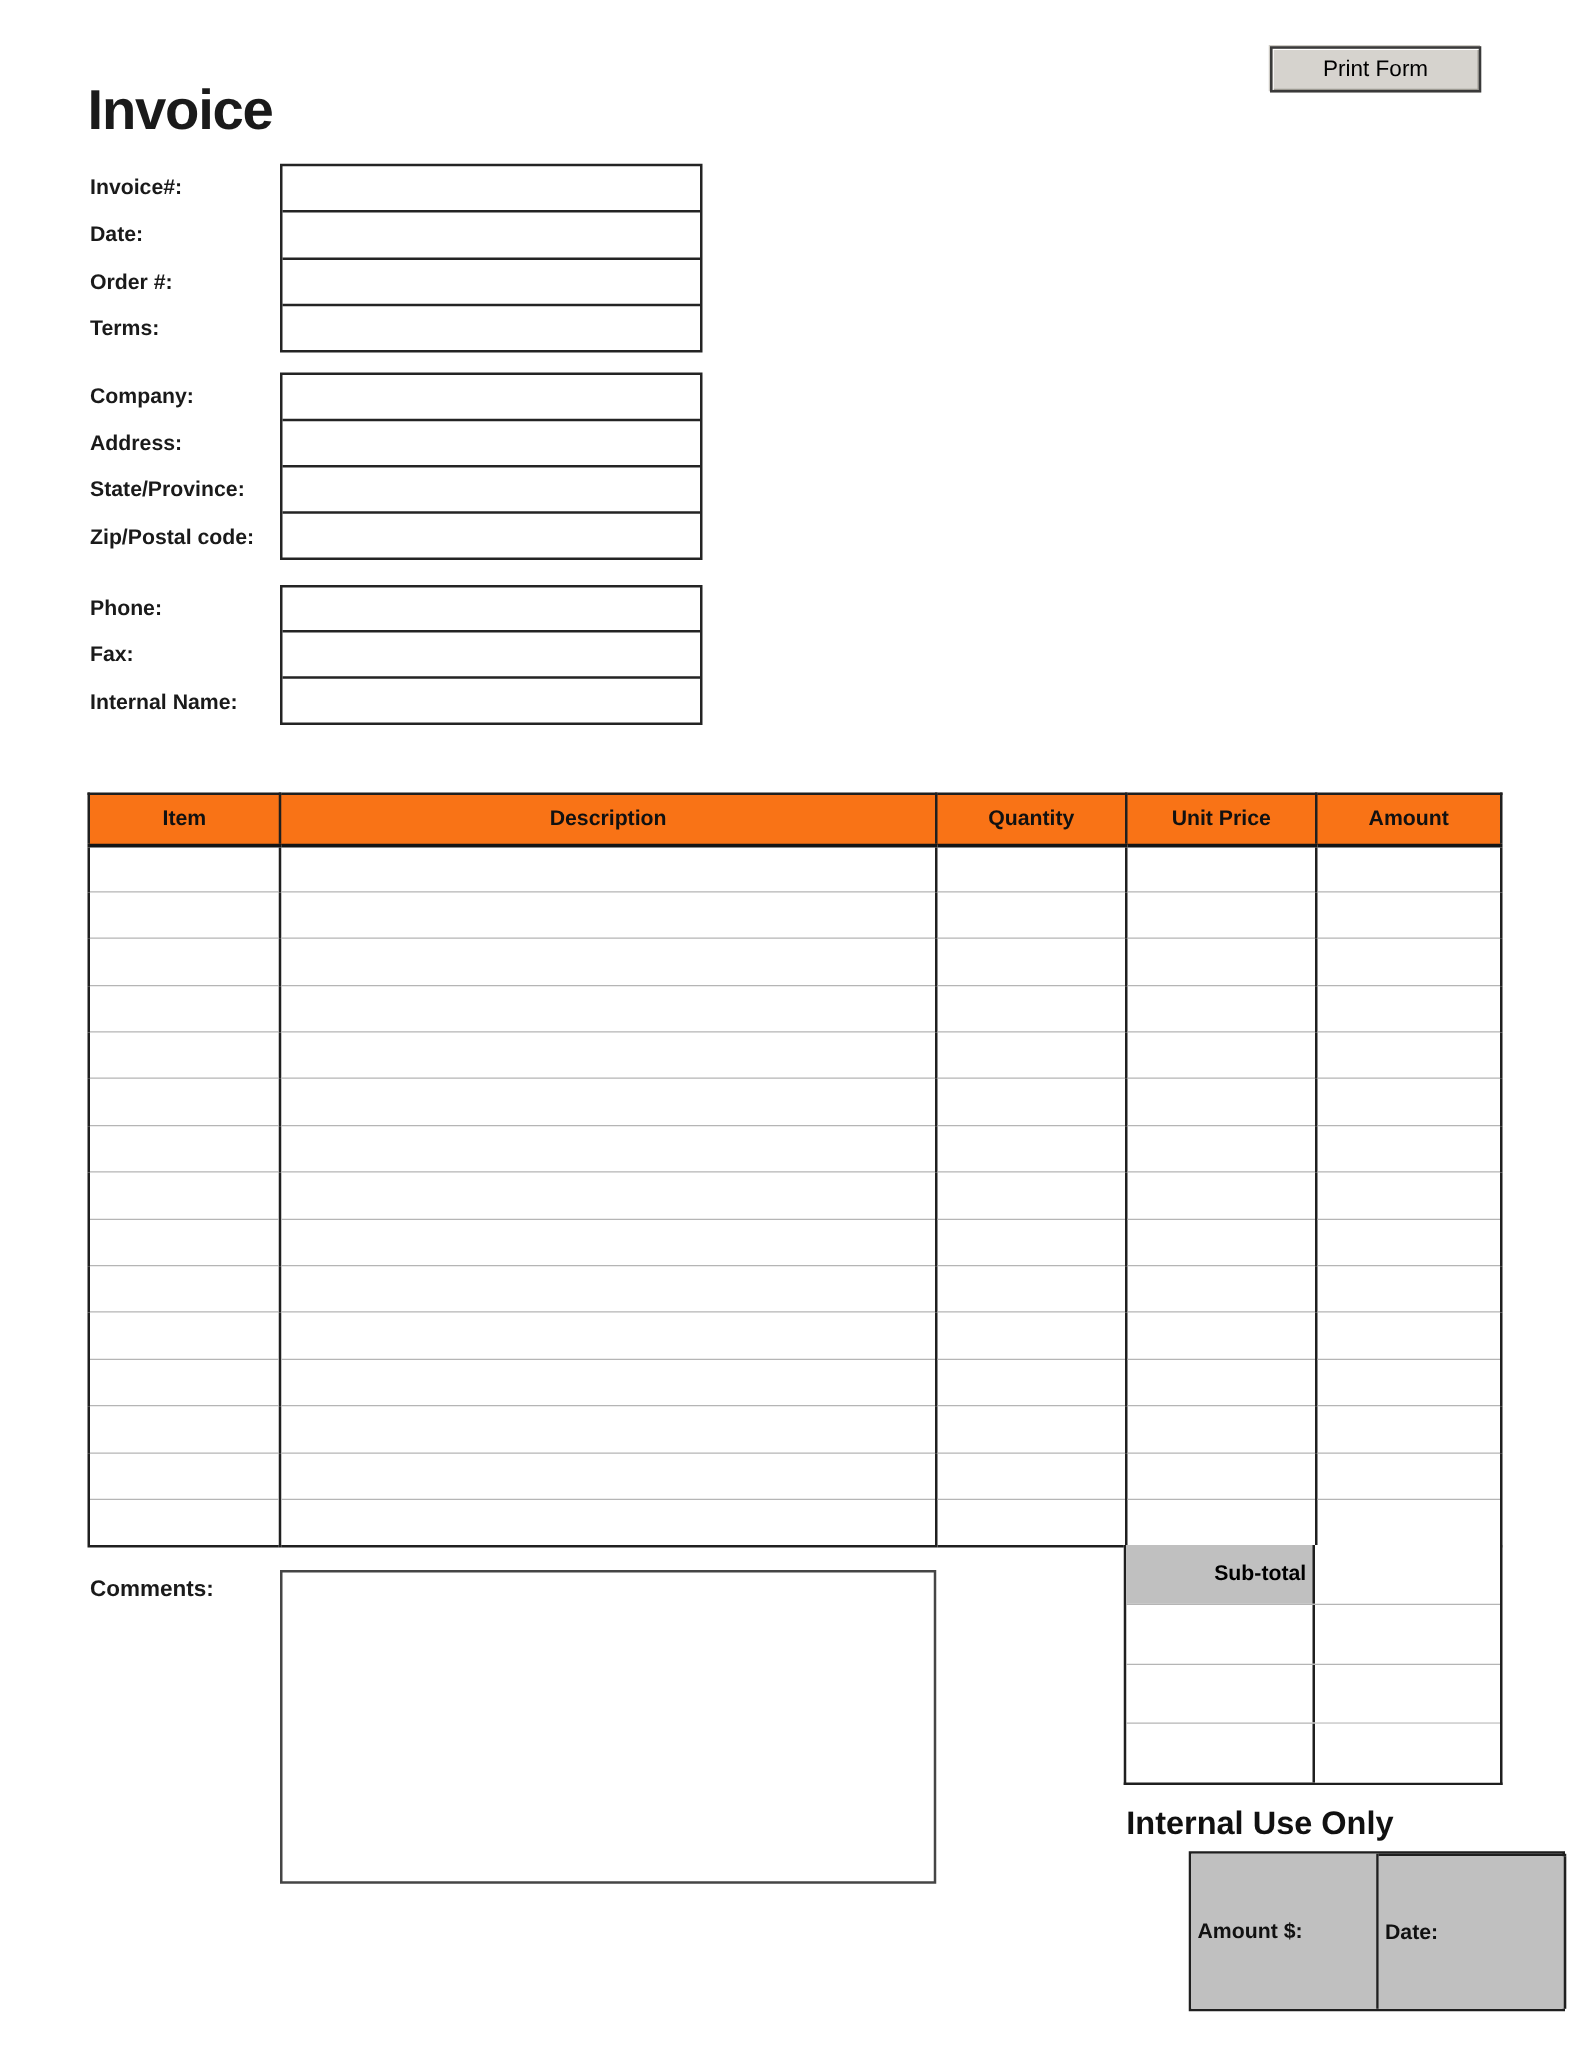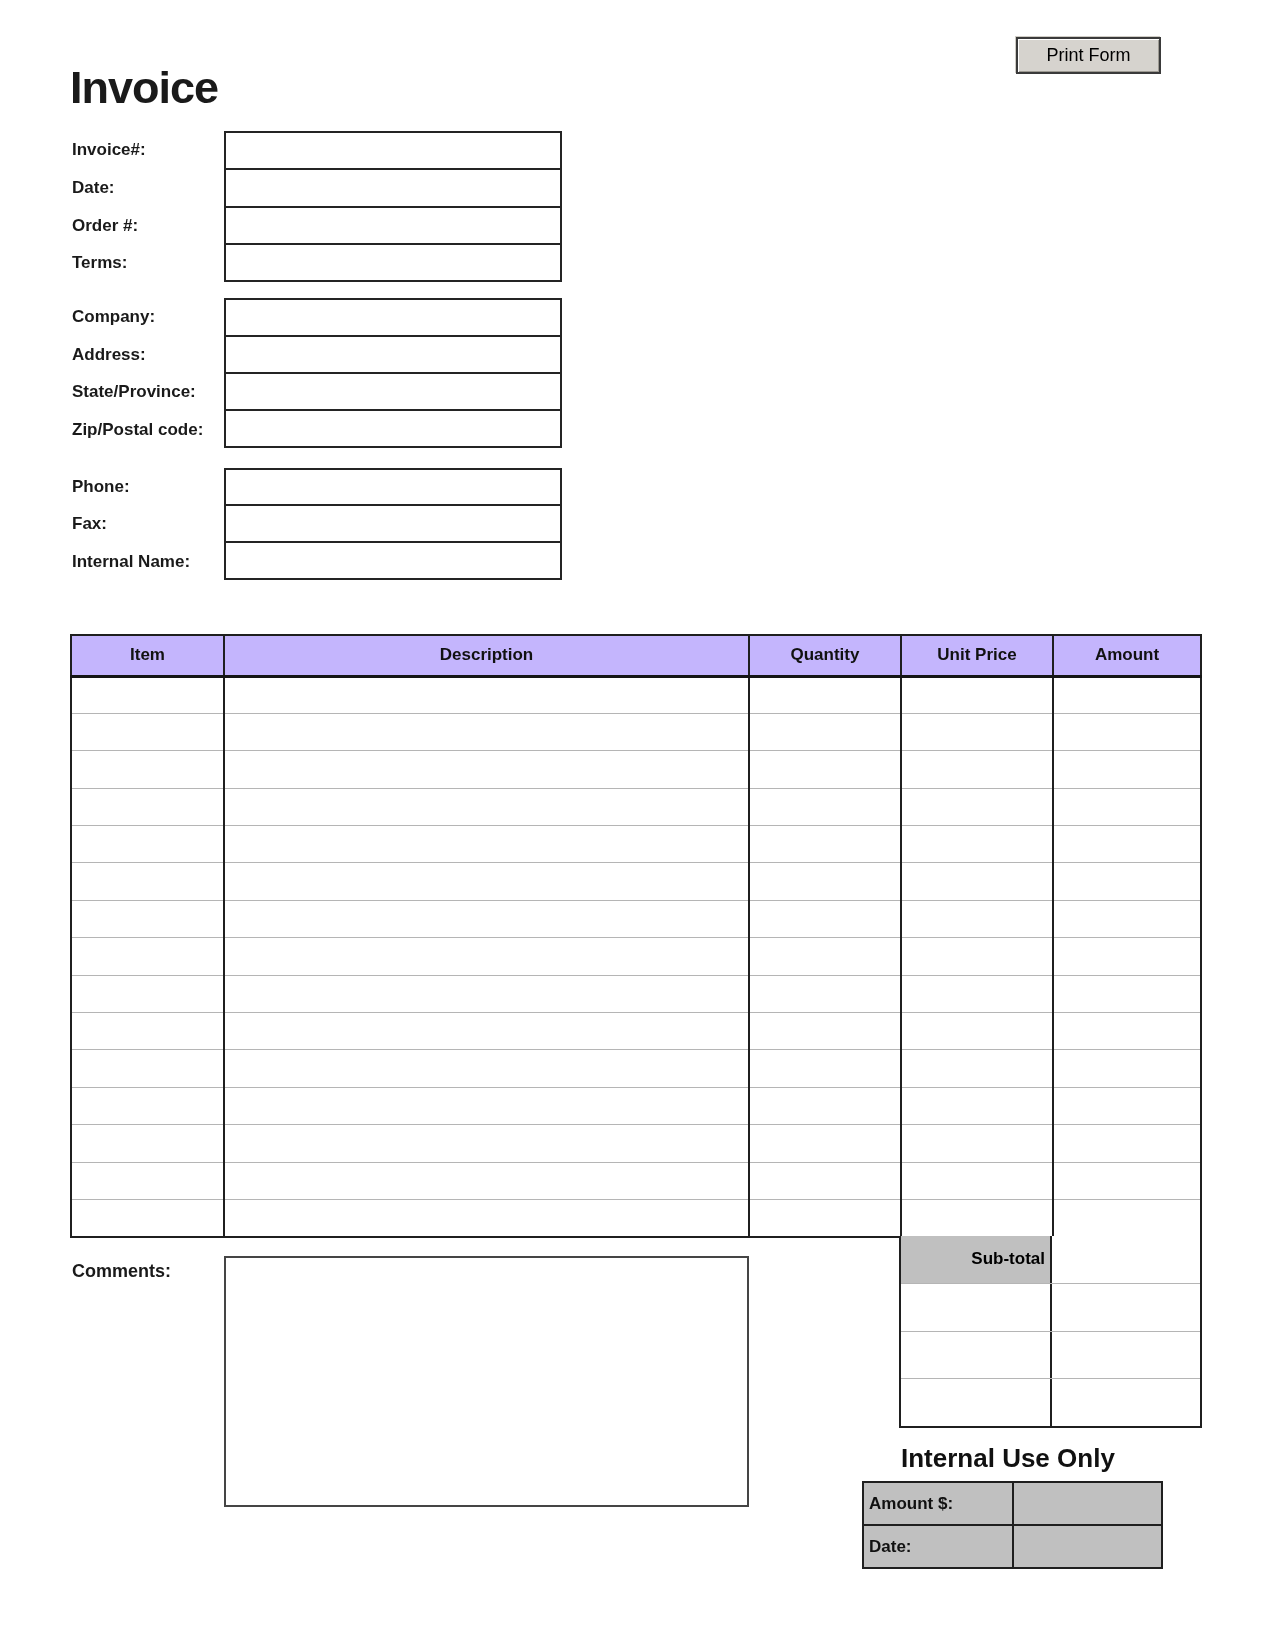--- a/index.html
+++ b/index.html
@@ -5,21 +5,21 @@
   * { margin:0; padding:0; box-sizing:border-box; }
   html,body { width:1275px; height:1650px; background:#ffffff; }
   body { position:relative; font-family:"Liberation Sans", sans-serif; color:#1a1a1a; overflow:hidden; }
   .abs { position:absolute; }
 
   
   .page-title { left:70px; top:62px; font-size:45px; font-weight:bold; letter-spacing:-1px; }
 
   
   .print-btn {
-    left:1016px; top:37px; width:145px; height:37px;
+    left:1016px; top:37px; width:169px; height:37px;
     background:#d6d3ce; border:2px solid #3a3a3a;
     box-shadow: inset 1px 1px 0 #ffffff, inset -1px -1px 0 #9d9a92, -1px -1px 0 #cfccc5;
     font-size:18px; font-family:"Liberation Sans", sans-serif;
     display:flex; align-items:center; justify-content:center; cursor:pointer; color:#000;
   }
 
   
   .flabel { left:72px; font-size:17px; font-weight:bold; line-height:20px; white-space:nowrap; }
 
   
@@ -29,21 +29,21 @@
     outline:none; font-size:16px; font-family:"Liberation Sans", sans-serif; padding:0 8px; background:transparent;
   }
   .stack input:first-child { border-top:none; }
   .g1 { top:131px;   height:151px; }
   .g2 { top:298px;   height:150px; }
   .g3 { top:467.5px; height:112.5px; }
 
   
   .items { left:70px; top:634px; width:1130px; border-collapse:collapse; table-layout:fixed; border:2px solid #1f1f1f; }
   .items th {
-    height:41px; background:#c4b5fd; border:2px solid #1f1f1f; border-bottom:3px solid #151515;
+    height:41px; background:#f97316; border:2px solid #1f1f1f; border-bottom:3px solid #151515;
     font-size:17px; font-weight:bold; text-align:center; color:#111;
   }
   .items td { border-left:2px solid #1f1f1f; border-right:2px solid #1f1f1f; border-top:1.5px solid #b5b5b5; }
   .items tbody tr { height:37.4px; }
 
   
   .totals { left:899px; top:1236px; width:303px; height:192px; border:2px solid #1f1f1f; border-top:none;
             display:flex; flex-direction:column; background:#fff; }
   .t-row { flex:1; display:flex; border-top:1.5px solid #b5b5b5; min-height:0; }
   .t-row:first-child { border-top:none; }
@@ -55,22 +55,22 @@
   
   .comments-label { left:72px; top:1261px; font-size:18px; font-weight:bold; }
   .comments-box {
     left:224px; top:1256px; width:525px; height:251px; background:#fff;
     border:2px solid #454545; resize:none; outline:none; font-size:15px;
     font-family:"Liberation Sans", sans-serif; padding:6px;
   }
 
   
   .internal-title { left:901px; top:1443px; font-size:26px; font-weight:bold; color:#111; }
-  .internal { left:862px; top:1481px; width:301px; height:88px; border:2px solid #1f1f1f;
-              display:flex; flex-direction:column; }
+  .internal { left:951px; top:1481px; width:301px; height:128px; border:2px solid #1f1f1f;
+              display:flex; flex-direction:row; }
   .i-row { flex:1; display:flex; border-top:2px solid #1f1f1f; min-height:0; }
   .i-row:first-child { border-top:none; }
   .i-label { width:150px; background:#c0c0c0; border-right:2px solid #1f1f1f; display:flex; align-items:center;
              padding-left:5px; font-size:17px; font-weight:bold; color:#111; }
   .i-value { flex:1; background:#c0c0c0; }
 </style>
 </head>
 <body>
 
 <div class="abs page-title">Invoice</div>

